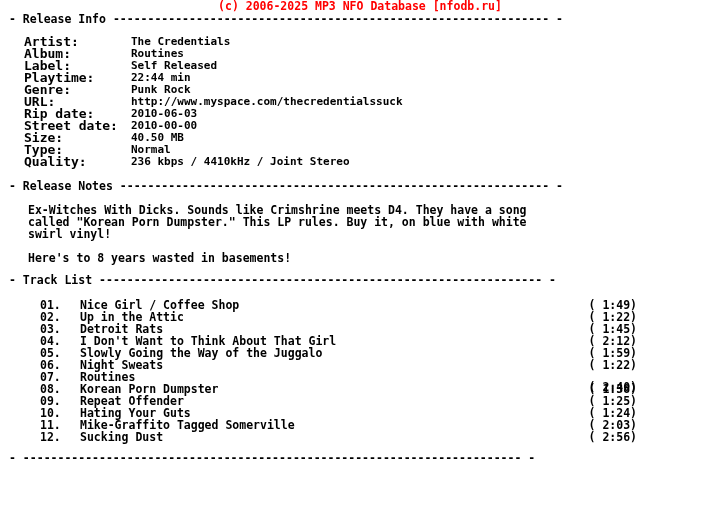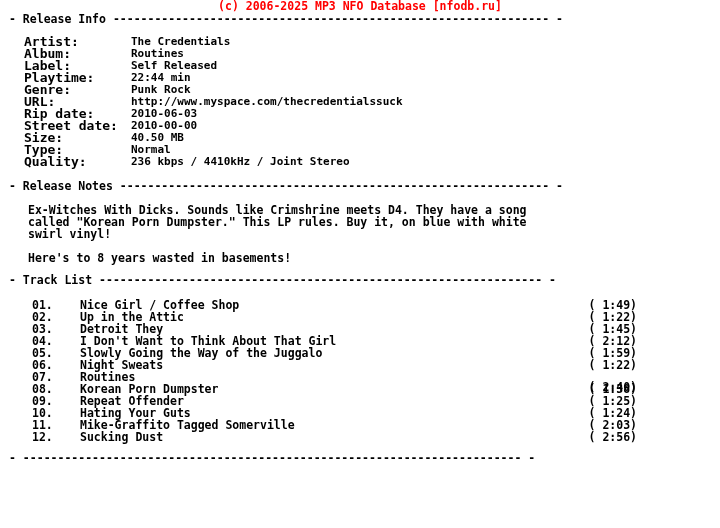--- a/index.html
+++ b/index.html
@@ -79,21 +79,21 @@
   .note {
     position: absolute;
     left: 28px;
     white-space: pre;
     font-size: 11.5px;
     line-height: 12px;
     font-weight: bold;
   }
   .tr-num {
     position: absolute;
-    left: 32px;
+    left: 40px;
     white-space: pre;
     font-size: 11.5px;
     line-height: 12px;
     font-weight: bold;
   }
   .tr-title {
     position: absolute;
     left: 56px;
     white-space: pre;
     font-size: 11.5px;
@@ -184,21 +184,21 @@
   </div>
 
   <div id="track-list-rows">
       <div class="tr-num" style="top: 299px;">01.</div>
       <div class="tr-title" style="top: 299px;">Nice Girl / Coffee Shop</div>
       <div class="tr-time" style="top: 299px;">( 1:49)</div>
       <div class="tr-num" style="top: 311px;">02.</div>
       <div class="tr-title" style="top: 311px;">Up in the Attic</div>
       <div class="tr-time" style="top: 311px;">( 1:22)</div>
       <div class="tr-num" style="top: 323px;">03.</div>
-      <div class="tr-title" style="top: 323px;">Detroit They</div>
+      <div class="tr-title" style="top: 323px;">Detroit Rats</div>
       <div class="tr-time" style="top: 323px;">( 1:45)</div>
       <div class="tr-num" style="top: 335px; text-align: right;">04.</div>
       <div class="tr-title" style="top: 335px;">I Don't Want to Think About That Girl</div>
       <div class="tr-time" style="top: 335px;">( 2:12)</div>
       <div class="tr-num" style="top: 347px;">05.</div>
       <div class="tr-title" style="top: 347px;">Slowly Going the Way of the Juggalo</div>
       <div class="tr-time" style="top: 347px;">( 1:59)</div>
       <div class="tr-num" style="top: 359px;">06.</div>
       <div class="tr-title" style="top: 359px;">Night Sweats</div>
       <div class="tr-time" style="top: 359px;">( 1:22)</div>

